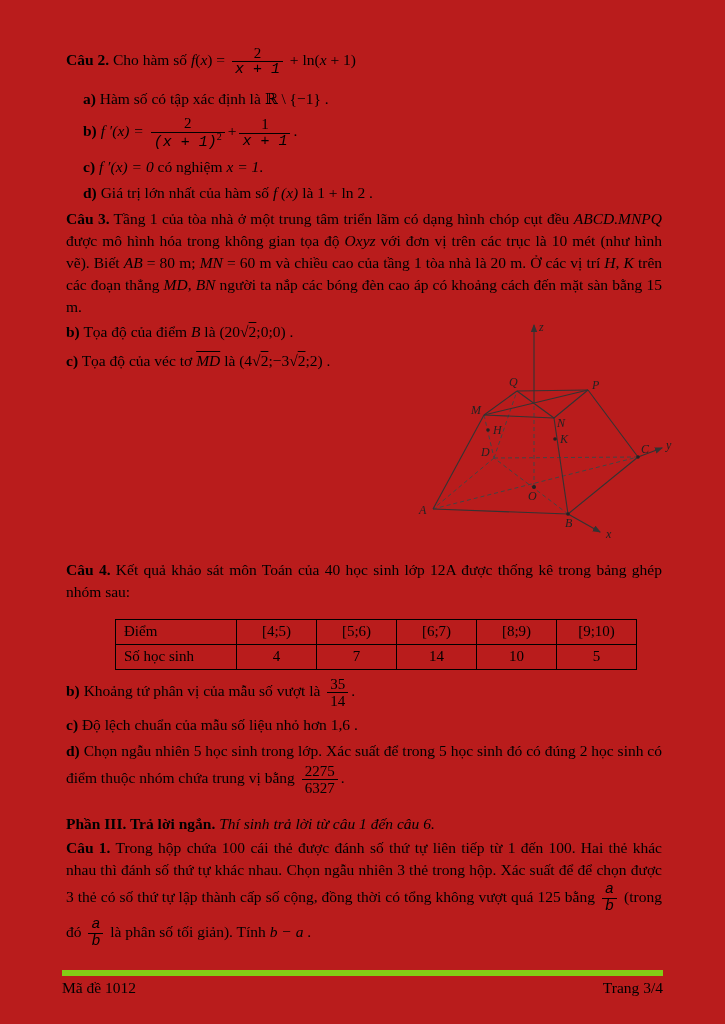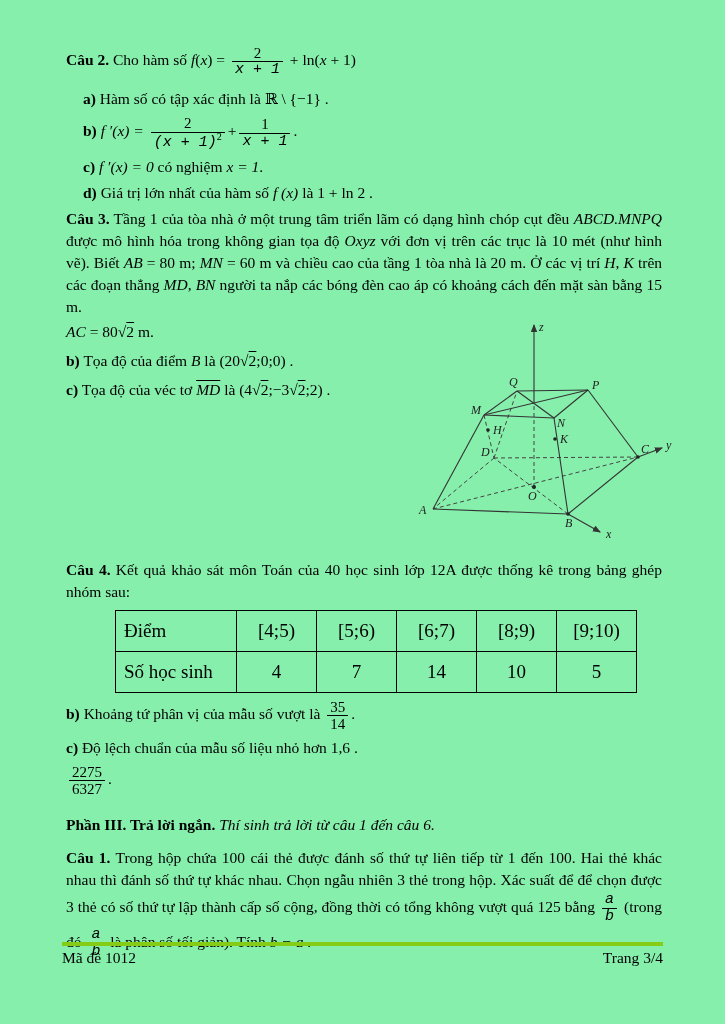--- a/index.html
+++ b/index.html
@@ -1,16 +1,16 @@
 <!DOCTYPE html>
 <html><head>
 <meta charset="utf-8">
 <style>
   html,body{margin:0;padding:0;background:#fff;}
-  .page{position:relative;width:725px;height:1024px;background:#86efac;overflow:hidden;
+  .page{position:relative;width:725px;height:1024px;background:#b91c1c;overflow:hidden;
         font-family:"Liberation Serif","DejaVu Serif",serif;font-size:15.5px;color:#000;}
   .content{position:absolute;left:66px;top:44px;width:596px;}
   p{margin:0;line-height:1.42;text-align:justify;}
   .seg-b{font-weight:bold;}
   .seg-i{font-style:italic;}
   .seg-m{font-style:italic;}
   .seg-v{font-style:italic;text-decoration:overline;}
   .sqrt{white-space:nowrap;}
   .sqrt .rad{text-decoration:overline;}
   .frac{display:inline-block;text-align:center;vertical-align:middle;line-height:1.08;margin:1px 3px;font-size:15px;}
@@ -21,28 +21,28 @@
   .q2-heading{margin-bottom:9px;}
   .q2-items{padding-left:17px;}
   .q2-items p{margin-bottom:4px;}
   .q2-item-b{margin:2px 0 6px;}
   .q3-para{margin-bottom:3px;}
   .q3-row{position:relative;min-height:238px;}
   .q3-items{width:372px;}
   .q3-items p{margin-bottom:7px;}
   .q3-figure{position:absolute;top:-4px;right:-14px;}
   .q3-figure text{font-family:"Liberation Serif",serif;font-style:italic;font-size:12px;fill:#222;}
-  .q4-para{margin-bottom:7px;}
+  .q4-para{margin-bottom:16px;}
   .score-table{border-collapse:collapse;margin:3px 0 5px 49px;}
-  .score-table td{border:1px solid #000;height:24px;padding:8px 8px;font-size:19px;margin-top:32px;}
+  .score-table td{border:1px solid #000;height:24px;padding:0 8px;font-size:15px;margin-top:32px;}
   .score-table td.lbl{width:104px;text-align:left;}
   .score-table td.val{width:63px;text-align:center;}
   .q4-items p{margin-bottom:4px;}
-  .p3-heading{margin-top:15px;margin-bottom:11px;}
-  .footer{position:absolute;left:62px;top:942px;width:601px;border-top:4px solid #84cc16;
+  .p3-heading{margin-top:15px;margin-bottom:2px;}
+  .footer{position:absolute;left:62px;top:970px;width:601px;border-top:6px solid #84cc16;
           padding-top:3px;display:flex;justify-content:space-between;}
 </style>
 </head>
 <body>
 
 <div class="page">
   <div class="content">
 
     <p class="q2-heading"><span><span class="seg-b">Câu 2.</span><span> Cho hàm số </span><span class="seg-m">f</span><span>(</span><span class="seg-m">x</span><span>) = </span></span><span class="frac"><span class="num">2</span><span class="den mi">x + 1</span></span><span><span> + ln</span><span>(</span><span class="seg-m">x</span><span> + 1)</span></span></p>
 
@@ -50,21 +50,20 @@
       <p><span class="seg-b">a)</span><span> Hàm số có tập xác định là </span><span>ℝ \ {−1}</span><span> .</span></p>
       <p class="q2-item-b"><span><span class="seg-b">b)</span><span>  </span><span class="seg-m">f ′(x) = </span></span><span class="frac"><span class="num">2</span><span class="den"><span class="mi">(x + 1)</span><sup>2</sup></span></span><span>+</span><span class="frac"><span class="num">1</span><span class="den mi">x + 1</span></span><span>.</span></p>
       <p><span class="seg-b">c)</span><span>  </span><span class="seg-m">f ′(x) = 0</span><span> có nghiệm </span><span class="seg-m">x = 1</span><span>.</span></p>
       <p><span class="seg-b">d)</span><span> Giá trị lớn nhất của hàm số </span><span class="seg-m">f (x)</span><span> là </span><span>1 + ln 2</span><span> .</span></p>
     </div>
 
     <p class="q3-para"><span class="seg-b">Câu 3.</span><span> Tầng 1 của tòa nhà ở một trung tâm triển lãm có dạng hình chóp cụt đều </span><span class="seg-m">ABCD.MNPQ</span><span> được mô hình hóa trong không gian tọa độ </span><span class="seg-m">Oxyz</span><span> với đơn vị trên các trục là 10 mét (như hình vẽ). Biết </span><span class="seg-m">AB</span><span> = 80 m;  </span><span class="seg-m">MN</span><span> = 60 m  và chiều cao của tầng 1 tòa nhà là 20 m. Ở các vị trí </span><span class="seg-m">H</span><span>, </span><span class="seg-m">K</span><span> trên các đoạn thẳng </span><span class="seg-m">MD</span><span>, </span><span class="seg-m">BN</span><span> người ta nắp các bóng đèn cao áp có khoảng cách đến mặt sàn bằng 15 m.</span></p>
 
     <div class="q3-row">
       <div class="q3-items">
-        <p><span class="seg-m">AC</span><span> = 80</span><span class="sqrt">√<span class="rad">2</span></span><span> m.</span></p>
         <p><span class="seg-b">b)</span><span> Tọa độ của điểm </span><span class="seg-m">B</span><span> là </span><span>(20</span><span class="sqrt">√<span class="rad">2</span></span><span>;0;0)</span><span> .</span></p>
         <p><span class="seg-b">c)</span><span> Tọa độ của véc tơ </span><span class="seg-v">MD</span><span> là </span><span>(4</span><span class="sqrt">√<span class="rad">2</span></span><span>;−3</span><span class="sqrt">√<span class="rad">2</span></span><span>;2)</span><span> .</span></p>
       </div>
 
       <svg class="q3-figure" width="260" height="240" viewBox="0 0 260 240">
         <defs>
           <marker id="ah" markerWidth="9" markerHeight="8" refX="6.5" refY="3" orient="auto">
             <path d="M0,0 L7.5,3 L0,6 z" fill="#333"></path>
           </marker>
         </defs>
@@ -145,21 +144,21 @@
           <td class="val">14</td>
           <td class="val">10</td>
           <td class="val">5</td>
         </tr>
       </tbody>
     </table>
 
     <div class="q4-items">
       <p><span><span class="seg-b">b)</span><span> Khoảng tứ phân vị của mẫu số vượt là </span></span><span class="frac"><span class="num">35</span><span class="den">14</span></span><span>.</span></p>
       <p><span class="seg-b">c)</span><span> Độ lệch chuẩn của mẫu số liệu nhỏ hơn 1,6 .</span></p>
-      <p><span class="frac"><span class="num">2275</span><span class="den">6327</span></span><span>.</span></p>
+      <p><span><span class="seg-b">d)</span><span> Chọn ngẫu nhiên 5 học sinh trong lớp. Xác suất để trong 5 học sinh đó có đúng 2 học sinh có điểm thuộc nhóm chứa trung vị bằng </span></span><span class="frac"><span class="num">2275</span><span class="den">6327</span></span><span>.</span></p>
     </div>
 
     <p class="p3-heading"><span class="seg-b">Phần III. Trả lời ngắn.</span><span> </span><span class="seg-i">Thí sinh trả lời từ câu 1 đến câu 6.</span></p>
 
     <p><span><span class="seg-b">Câu 1.</span><span> Trong hộp chứa 100 cái thẻ được đánh số thứ tự liên tiếp từ 1 đến 100. Hai thẻ khác nhau thì đánh số thứ tự khác nhau. Chọn ngẫu nhiên 3 thẻ trong hộp. Xác suất để để chọn được 3 thẻ có số thứ tự lập thành cấp số cộng, đồng thời có tổng không vượt quá 125 bằng </span></span><span class="frac"><span class="num mi">a</span><span class="den mi">b</span></span><span><span> (trong đó </span></span><span class="frac"><span class="num mi">a</span><span class="den mi">b</span></span><span><span> là phân số tối giản). Tính </span><span class="seg-m">b − a</span><span> .</span></span></p>
 
   </div>
 
   <div class="footer">
     <span>Mã đề 1012</span>

